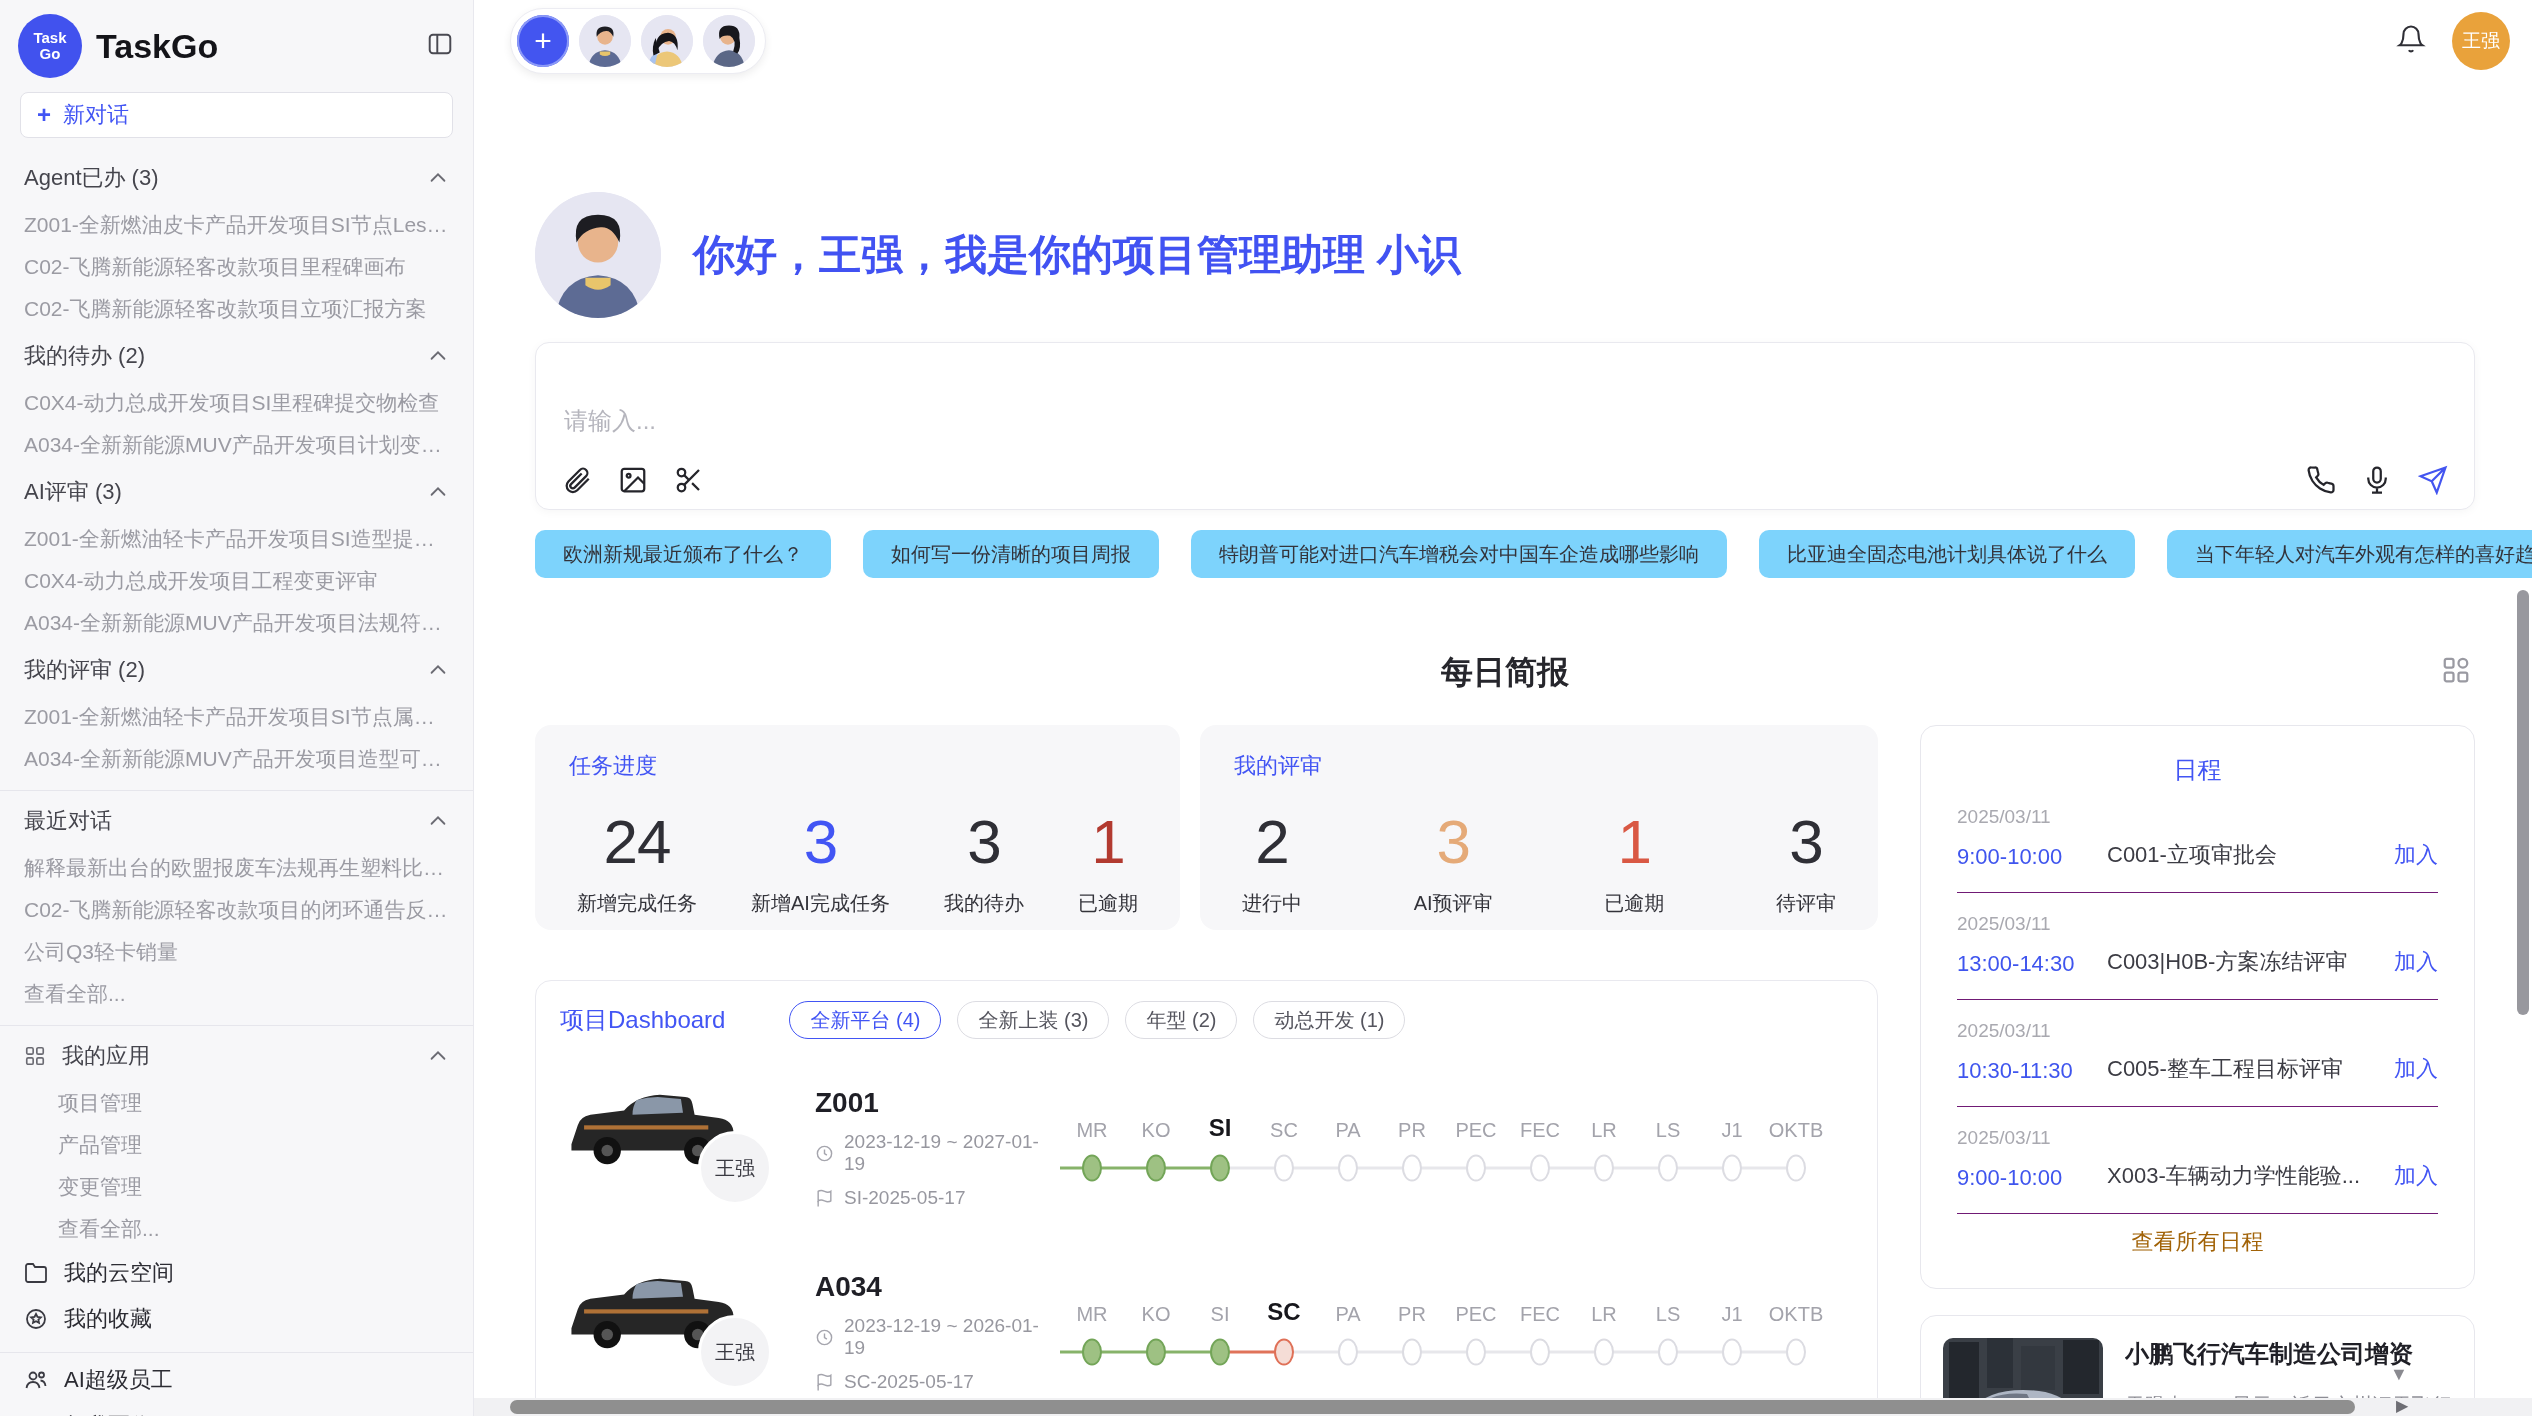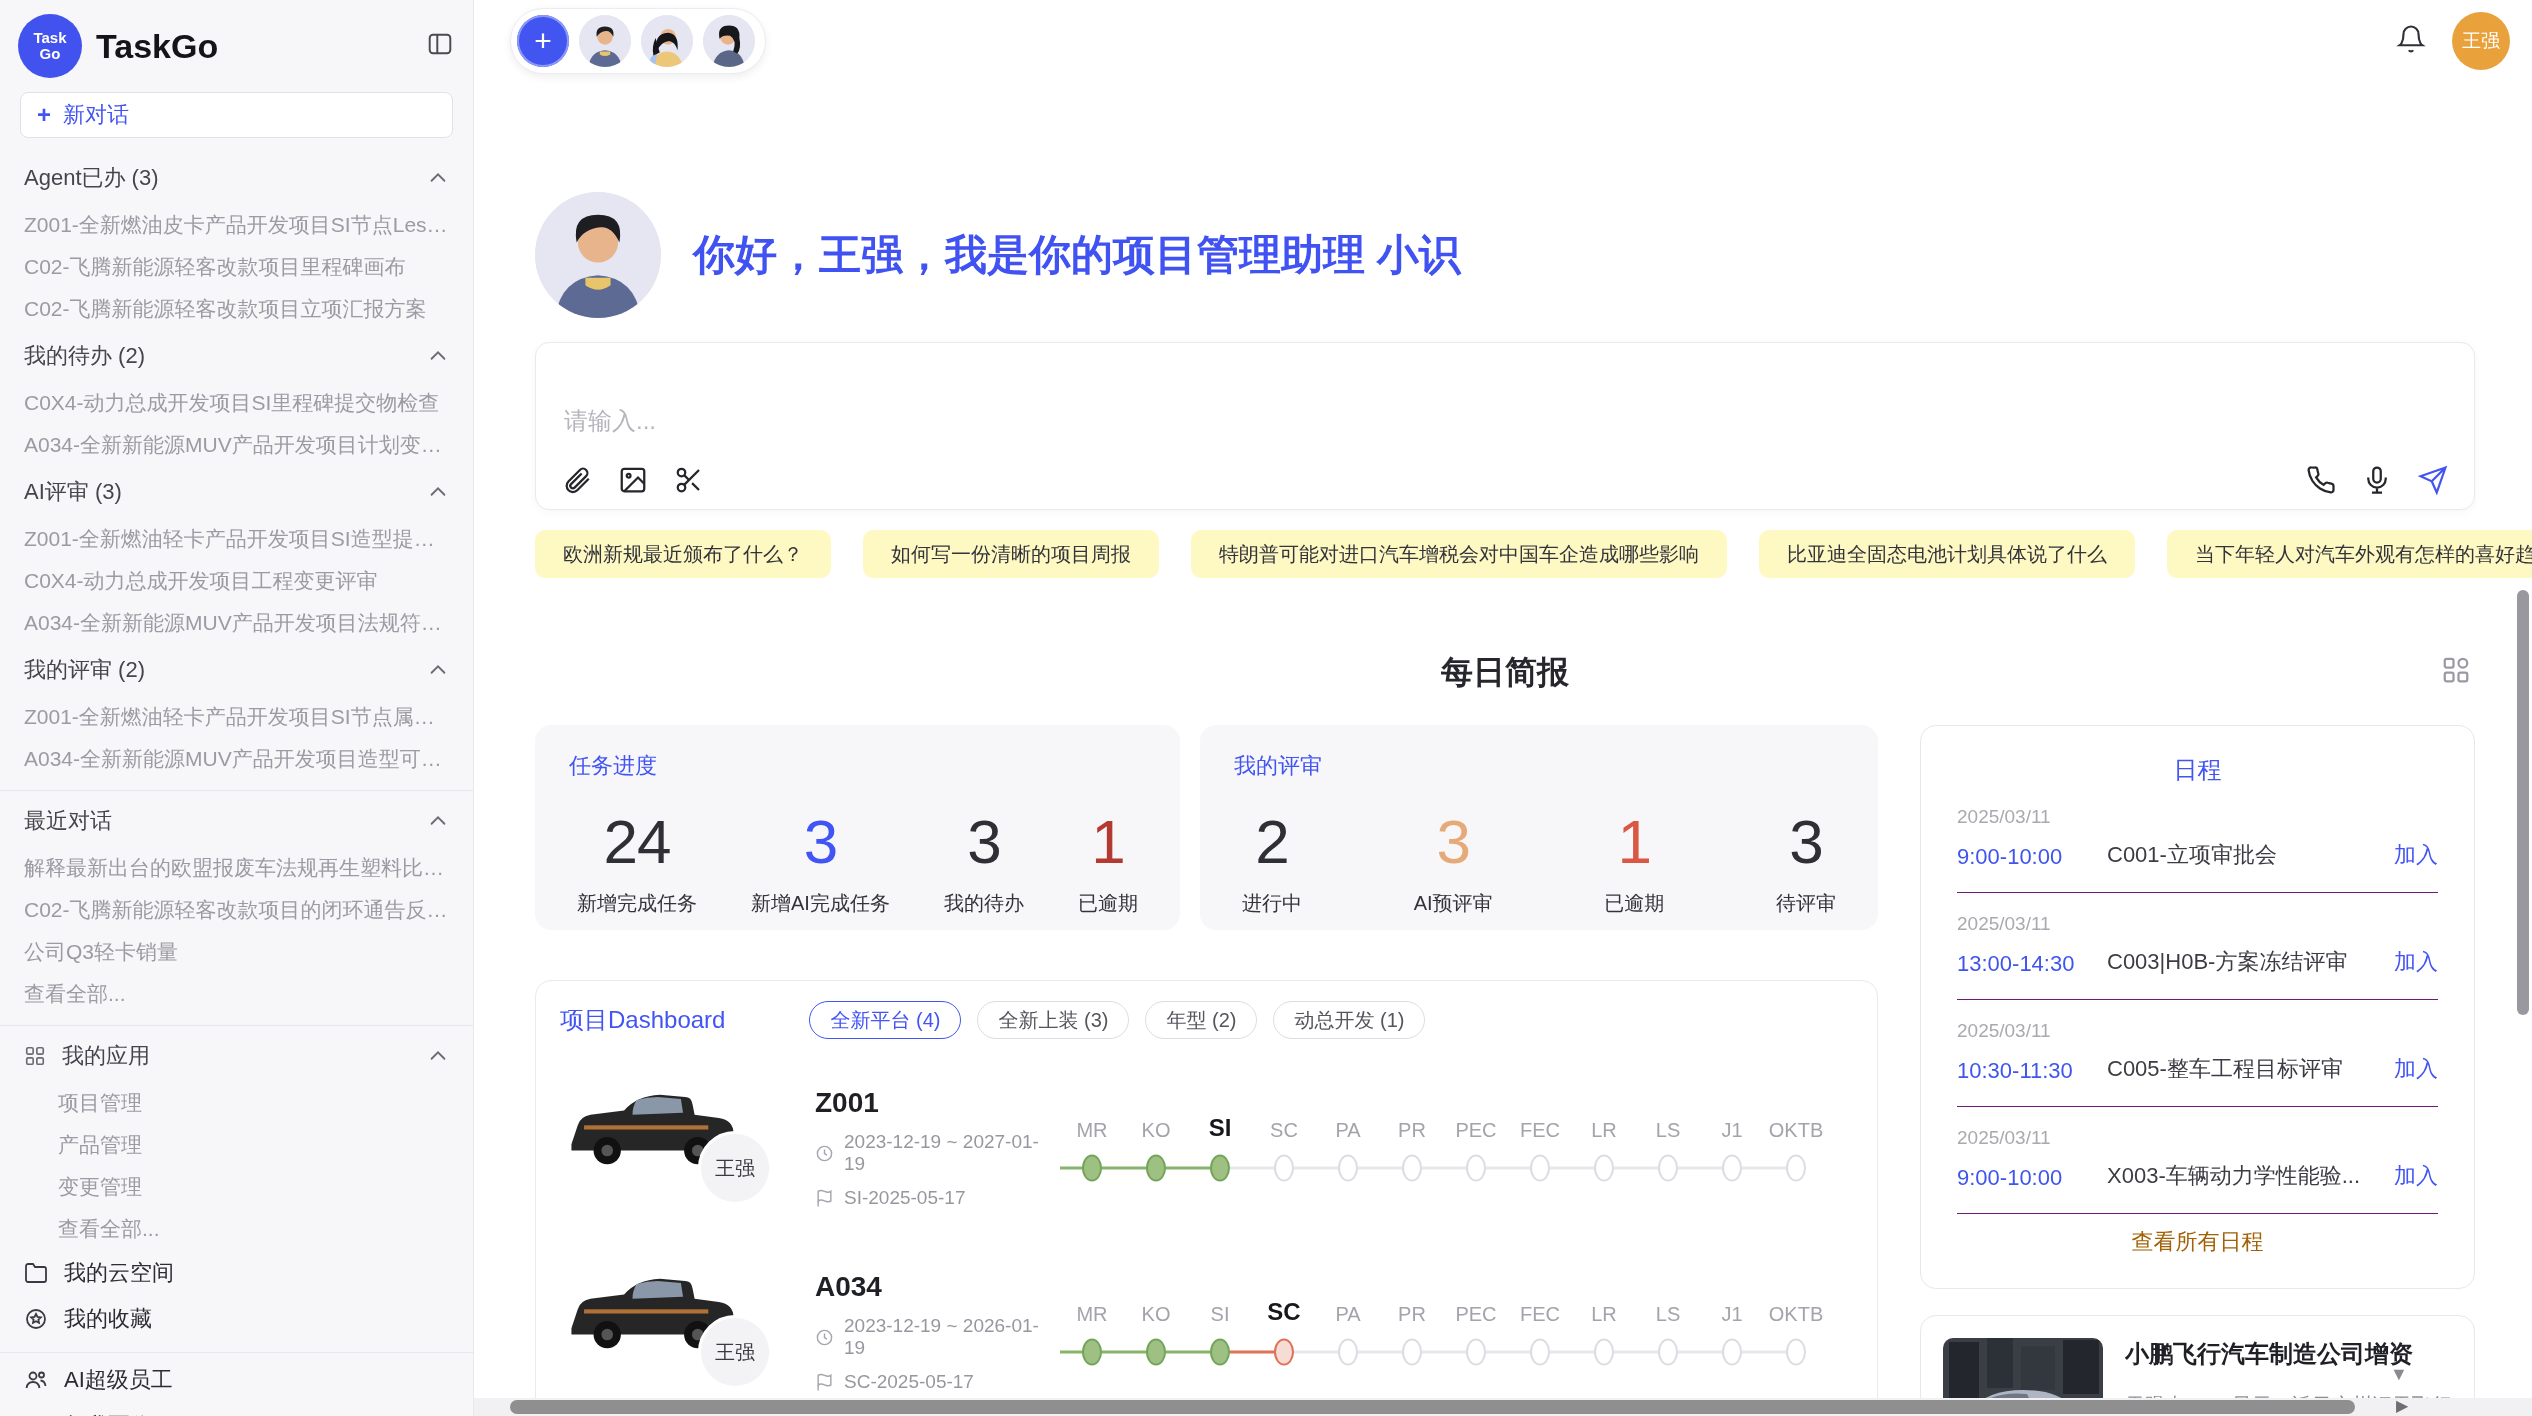--- a/index.html
+++ b/index.html
@@ -63,21 +63,21 @@
     font-family:"Liberation Sans","DejaVu Sans",sans-serif; }
   .composer input::placeholder { color:#b5b5bd; }
   .composer-icons-left, .composer-icons-right { position:absolute; bottom:14px; display:flex;
     align-items:center; gap:26px; }
   .composer-icons-left { left:26px; }
   .composer-icons-right { right:26px; }
   .cicon { width:30px; height:30px; color:#25252b; cursor:pointer; }
   .cicon.send { color:#4355f0; }
 
   .chips { display:flex; gap:32px; margin-top:20px; }
-  .chip { background:#fef9c3; border-radius:10px; height:48px; display:flex; align-items:center;
+  .chip { background:#7dd3fc; border-radius:10px; height:48px; display:flex; align-items:center;
     padding:0 28px; font-size:20px; color:#33333a; white-space:nowrap; cursor:pointer; }
 
   .briefing-head { position:relative; margin-top:73px; text-align:center; }
   .briefing-title { font-size:32px; font-weight:bold; color:#26262c; }
   .briefing-grid-icon { position:absolute; right:4px; top:4px; color:#9a9aa2; cursor:pointer; }
 
   .columns { display:flex; gap:42px; margin-top:30px; }
   .col-left { width:1343px; flex:none; }
   .col-right { width:555px; flex:none; }
 
@@ -86,21 +86,21 @@
   .stat-card:nth-child(1) { width:645px; }
   .stat-card:nth-child(2) { flex:1; }
   .stat-card-label { font-size:22px; color:#4255f4; }
   .stat-row { display:flex; justify-content:space-between; margin-top:27px; padding:0 8px; }
   .stat { text-align:center; }
   .stat-value { font-size:62px; font-weight:500; letter-spacing:-1px; line-height:1.1; }
   .stat-label { font-size:20px; color:#33333a; margin-top:14px; }
 
   .dash-card { margin-top:50px; border:1px solid #e9e9ef; border-radius:16px; background:#fff;
     height:480px; overflow:hidden; padding:20px 24px; }
-  .dash-head { display:flex; align-items:center; gap:84px; }
+  .dash-head { display:flex; align-items:center; gap:64px; }
   .dash-title { font-size:24px; color:#4255f4; }
   .dash-pills { display:flex; gap:16px; }
   .pill { height:38px; border:1px solid #dcdce2; border-radius:19px; display:flex; align-items:center;
     padding:0 20px; font-size:20px; color:#55555e; background:#fff; cursor:pointer; white-space:nowrap; }
   .pill.active { border-color:#4255f4; color:#4255f4; }
 
   .proj-row { display:flex; align-items:center; margin-top:34px; height:150px; cursor:pointer; }
   .proj-media { width:255px; height:150px; position:relative; flex:none; }
   .proj-media .truck { width:185px; height:100px; margin-top:6px; }
   .owner-badge { position:absolute; left:138px; top:58px; width:74px; height:74px; border-radius:50%;

